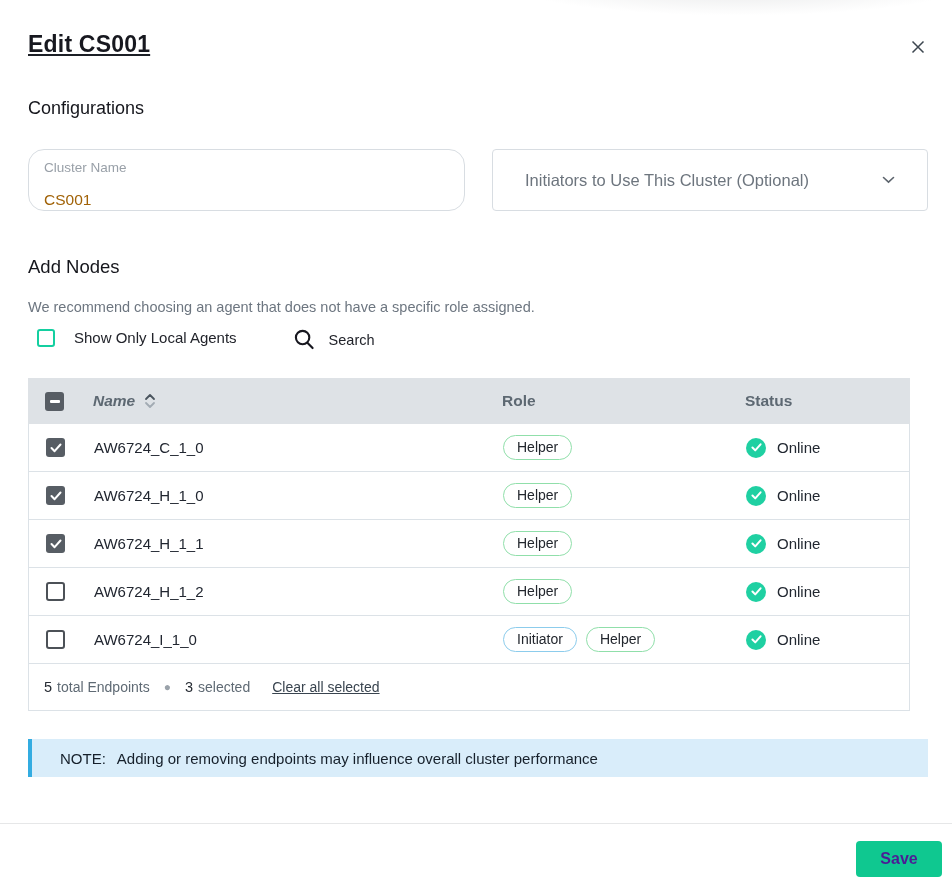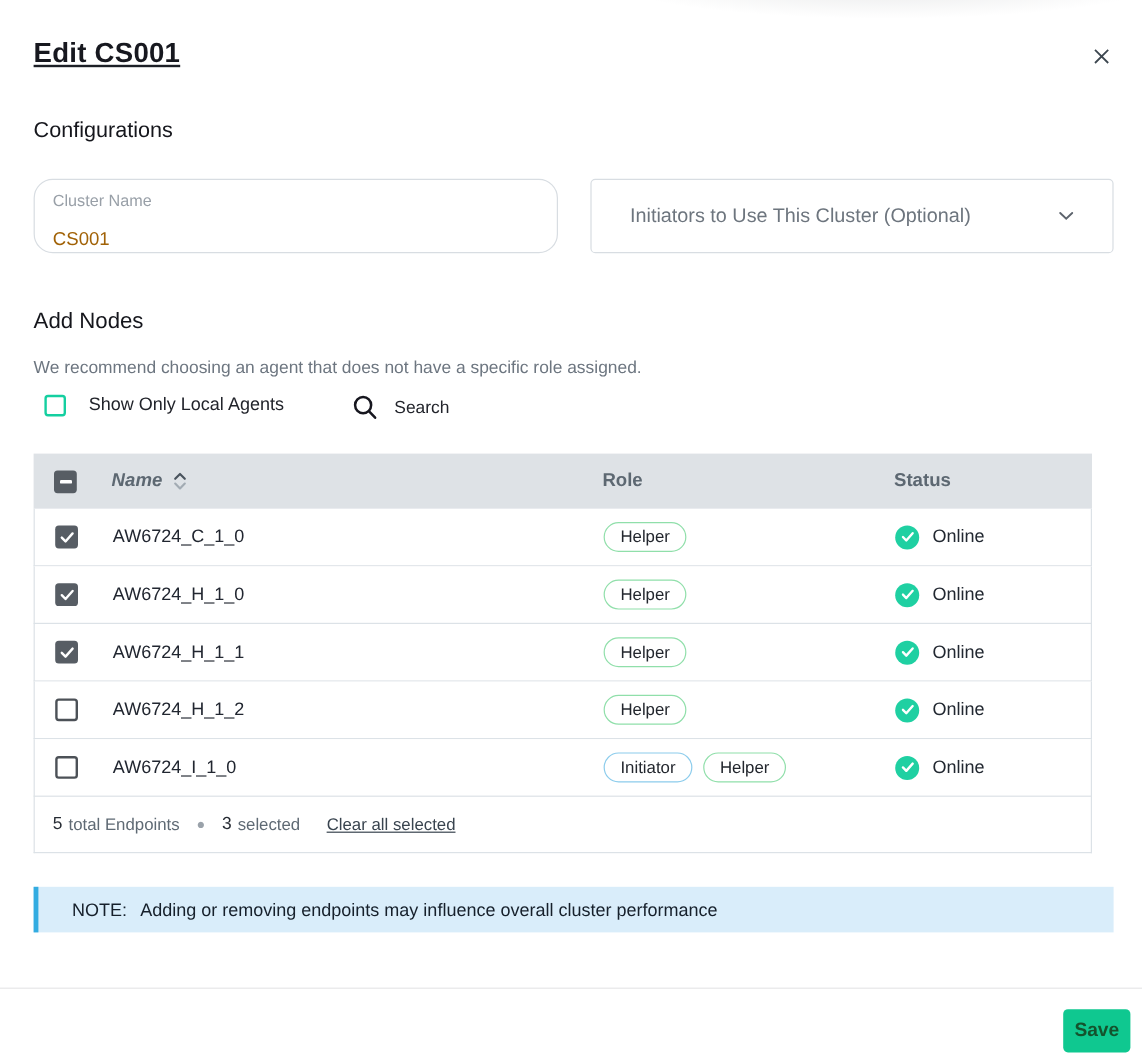--- a/index.html
+++ b/index.html
@@ -104,22 +104,22 @@
     background:#d9edfa; border-left:4px solid #33ace1;
     display:flex; align-items:center; padding-left:28px;
     font-size:15px; color:#16202b;
   }
   .note-prefix { margin-right:11px; }
 
   
   .bottom-divider { position:absolute; left:0; right:0; top:823px; border-top:1px solid #e6e7e8; }
   .save-btn {
     position:absolute; right:10px; top:841px;
-    width:56px; height:36px; border:none; border-radius:4px;
-    background:#0fc890; color:#14532d; font-size:16px; font-weight:700;
+    width:86px; height:36px; border:none; border-radius:4px;
+    background:#0fc890; color:#4c1d95; font-size:16px; font-weight:700;
     font-family:"Liberation Sans", sans-serif; cursor:pointer;
   }
 </style>
 </head>
 <body>
 
 <div class="top-shade"></div>
 
 <div class="content">
 

